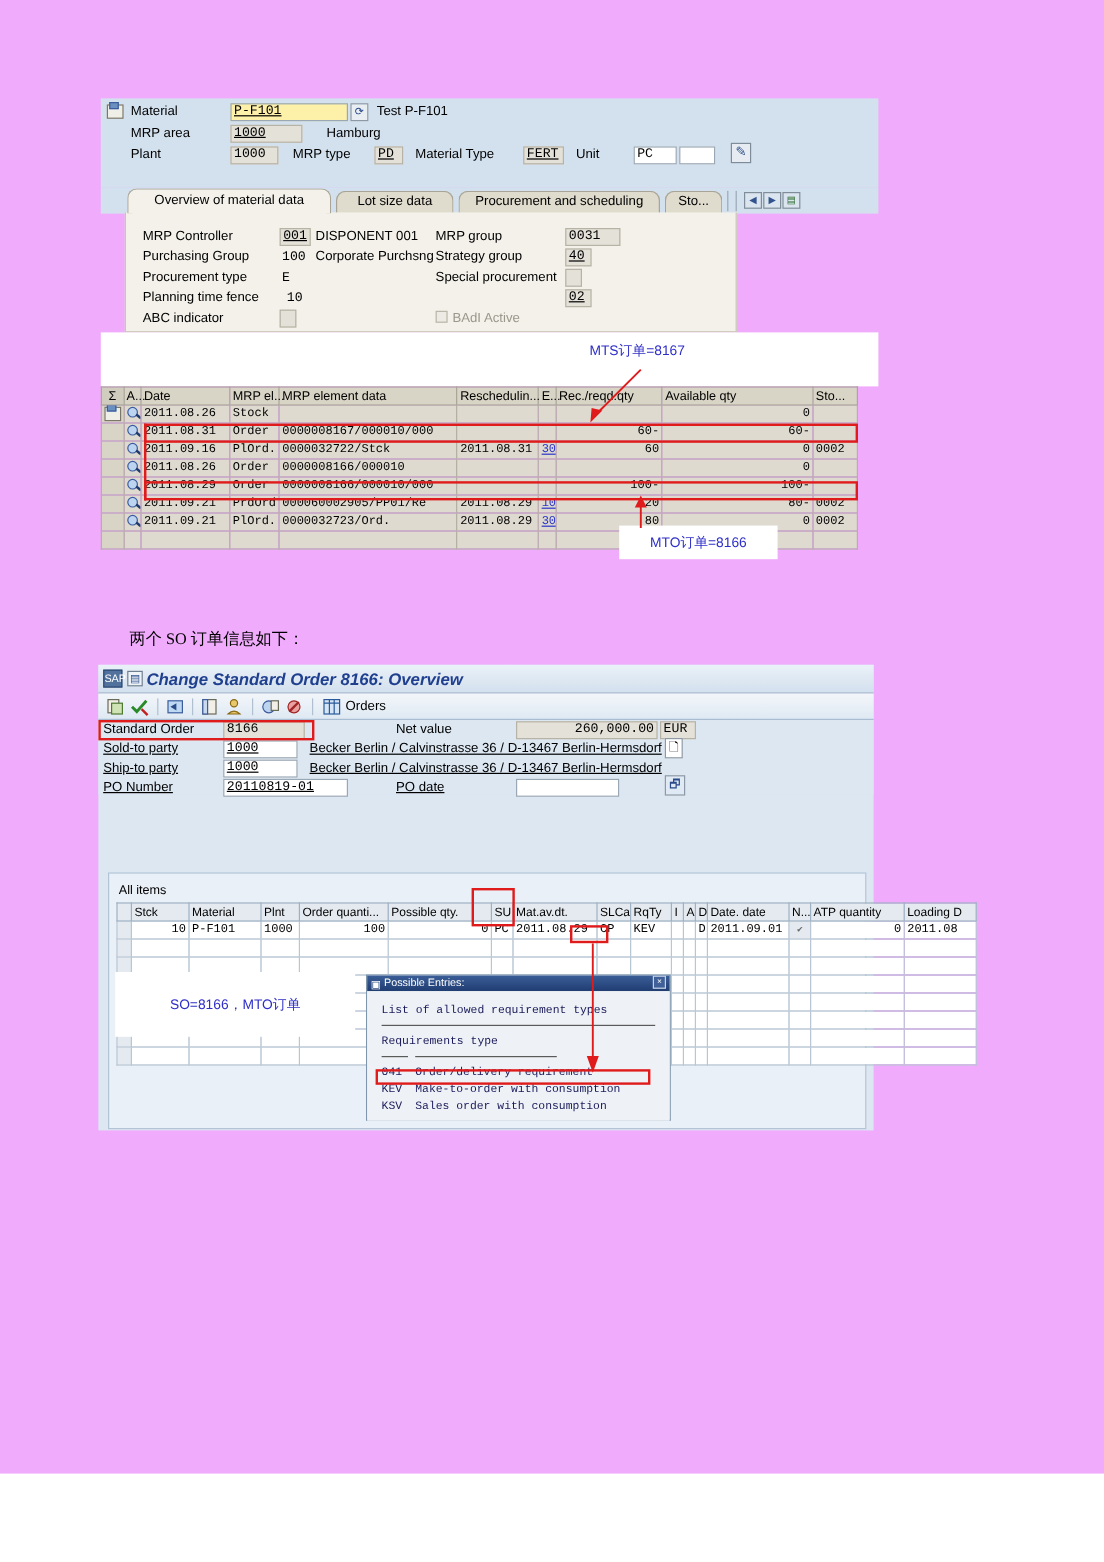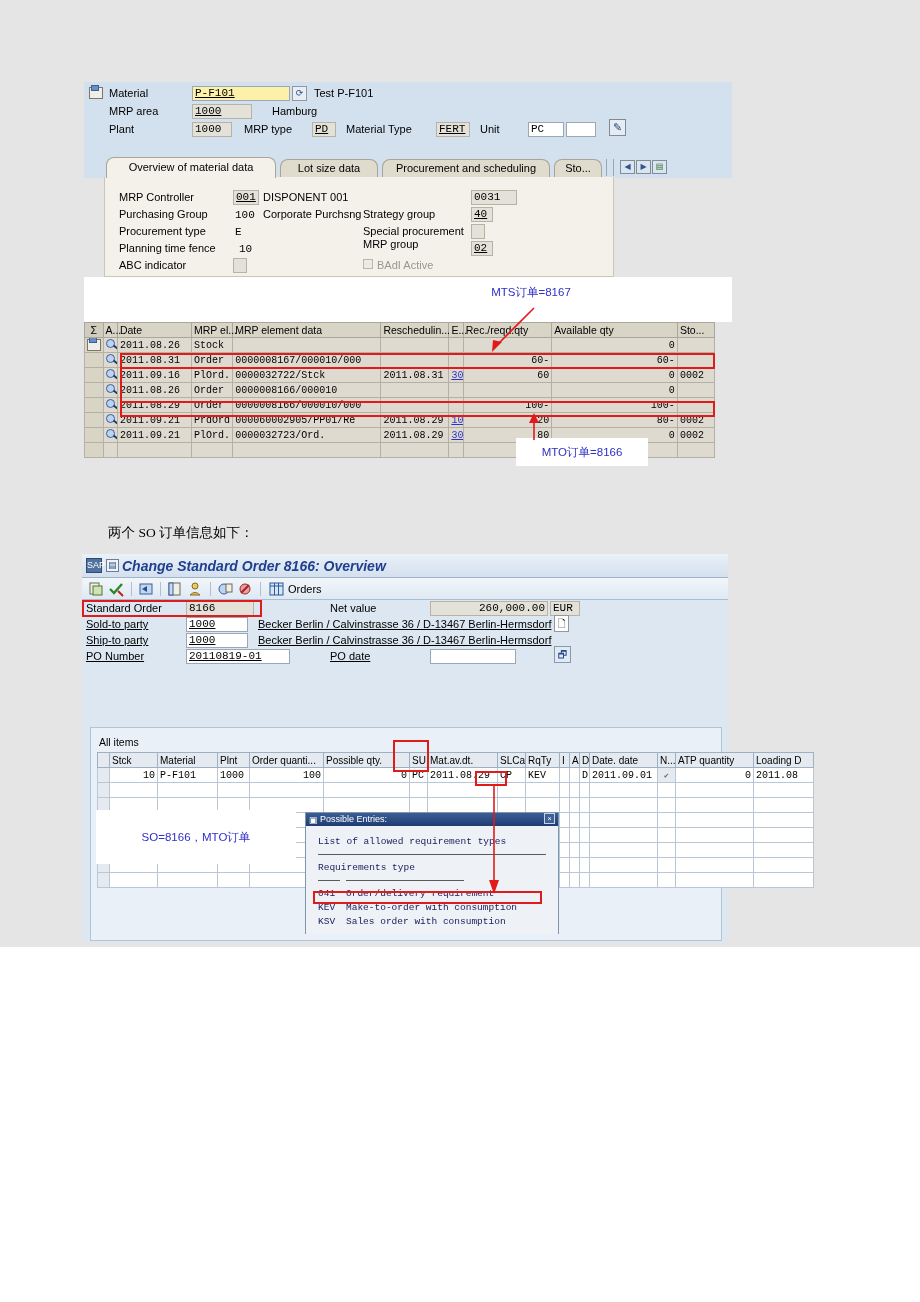--- a/index.html
+++ b/index.html
@@ -2,21 +2,21 @@
 <html><head>
 <meta charset="utf-8">
 <style>
   * { box-sizing: border-box; }
   html, body {
     margin: 0; padding: 0;
     width: 920px; height: 1302px;
     background: #ffffff;
     font-family: "Liberation Sans", sans-serif;
   }
-  .page { position: relative; width: 920px; height: 947px; background:#e5e5e5; overflow:hidden; }
+  .page { position: relative; width: 920px; height: 1228px; background:#f0abfc; overflow:hidden; }
 
   .lbl { font-size:11px; color:#000; white-space:nowrap; }
   .lbl-u { font-size:11px; color:#000; white-space:nowrap; text-decoration:underline; }
   .mono { font-family:"Liberation Mono", monospace; font-size:11px; }
 
   .fld {
     background:#fff; border:1px solid #9aa7b4; height:15px; font-size:11px;
     font-family:"Liberation Mono", monospace; line-height:13px; padding:0 2px; color:#000;
   }
   .fld-dis { background:#e4e1d8; border:1px solid #b6b2a6; }
@@ -175,21 +175,21 @@
       <div style="position:absolute;left:522px;top:3px;width:8px;height:17px;border-left:1px solid #9aa7b4;border-right:1px solid #9aa7b4;"></div>
       <div style="position:absolute;left:536px;top:4px;width:15px;height:14px;border:1px solid #7f8d9a;background:#dbe5ef;font-size:8px;text-align:center;line-height:12px;color:#33538f;">◀</div>
       <div style="position:absolute;left:552px;top:4px;width:15px;height:14px;border:1px solid #7f8d9a;background:#dbe5ef;font-size:8px;text-align:center;line-height:12px;color:#33538f;">▶</div>
       <div style="position:absolute;left:568px;top:4px;width:15px;height:14px;border:1px solid #7f8d9a;background:#dbe5ef;font-size:8px;text-align:center;line-height:12px;color:#2a6a2a;">▤</div>
     </div>
 
     <div class="tabbody">
       <div class="lbl" style="position:absolute;left:14px;top:14px;">MRP Controller</div>
       <div class="fld fld-dis fld-u mono" style="position:absolute;left:128px;top:13px;width:26px;">001</div>
       <div class="lbl" style="position:absolute;left:158px;top:14px;">DISPONENT 001</div>
-      <div class="lbl" style="position:absolute;left:258px;top:14px;margin-top:47px;">MRP group</div>
+      <div class="lbl" style="position:absolute;left:258px;top:14px;">MRP group</div>
       <div class="fld fld-dis mono" style="position:absolute;left:366px;top:13px;width:46px;">0031</div>
 
       <div class="lbl" style="position:absolute;left:14px;top:31px;">Purchasing Group</div>
       <div class="mono" style="position:absolute;left:130px;top:32px;">100</div>
       <div class="lbl" style="position:absolute;left:158px;top:31px;">Corporate Purchsng</div>
       <div class="lbl" style="position:absolute;left:258px;top:31px;">Strategy group</div>
       <div class="fld fld-dis fld-u mono" style="position:absolute;left:366px;top:30px;width:22px;">40</div>
 
       <div class="lbl" style="position:absolute;left:14px;top:48px;">Procurement type</div>
       <div class="mono" style="position:absolute;left:130px;top:49px;">E</div>

